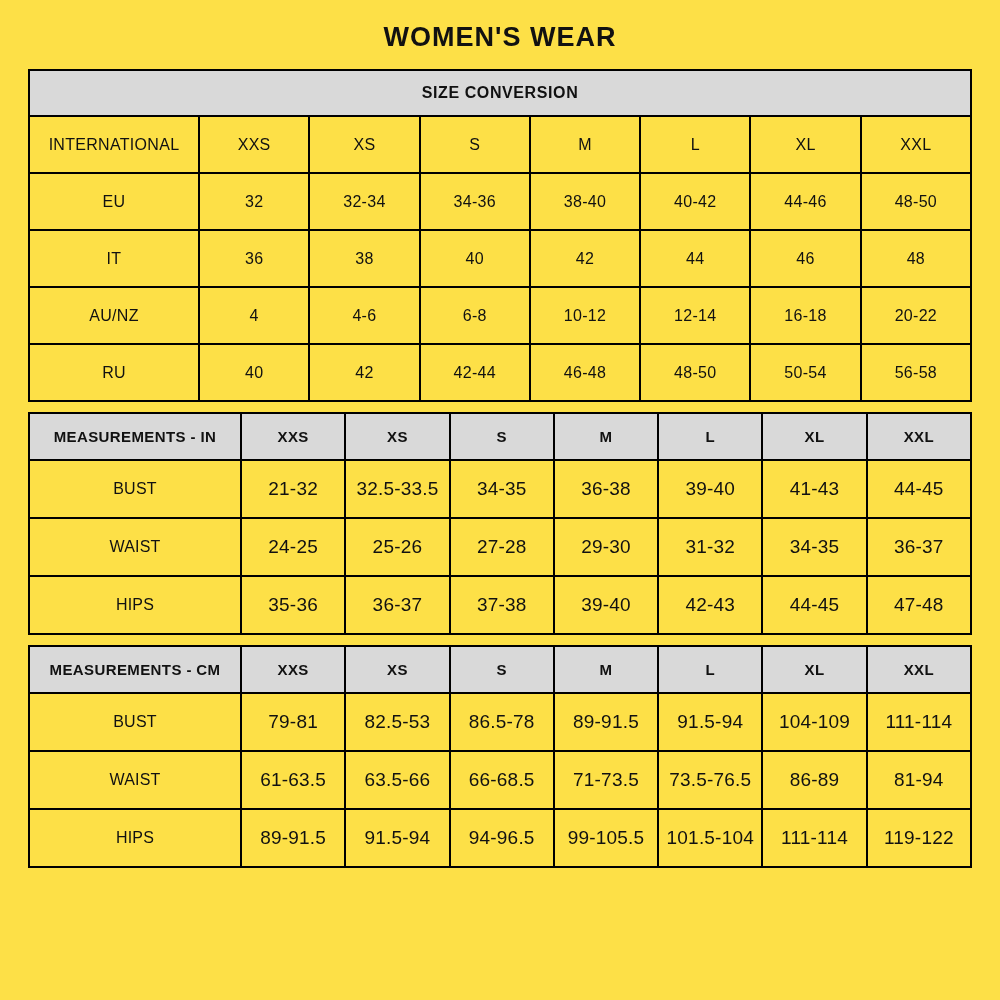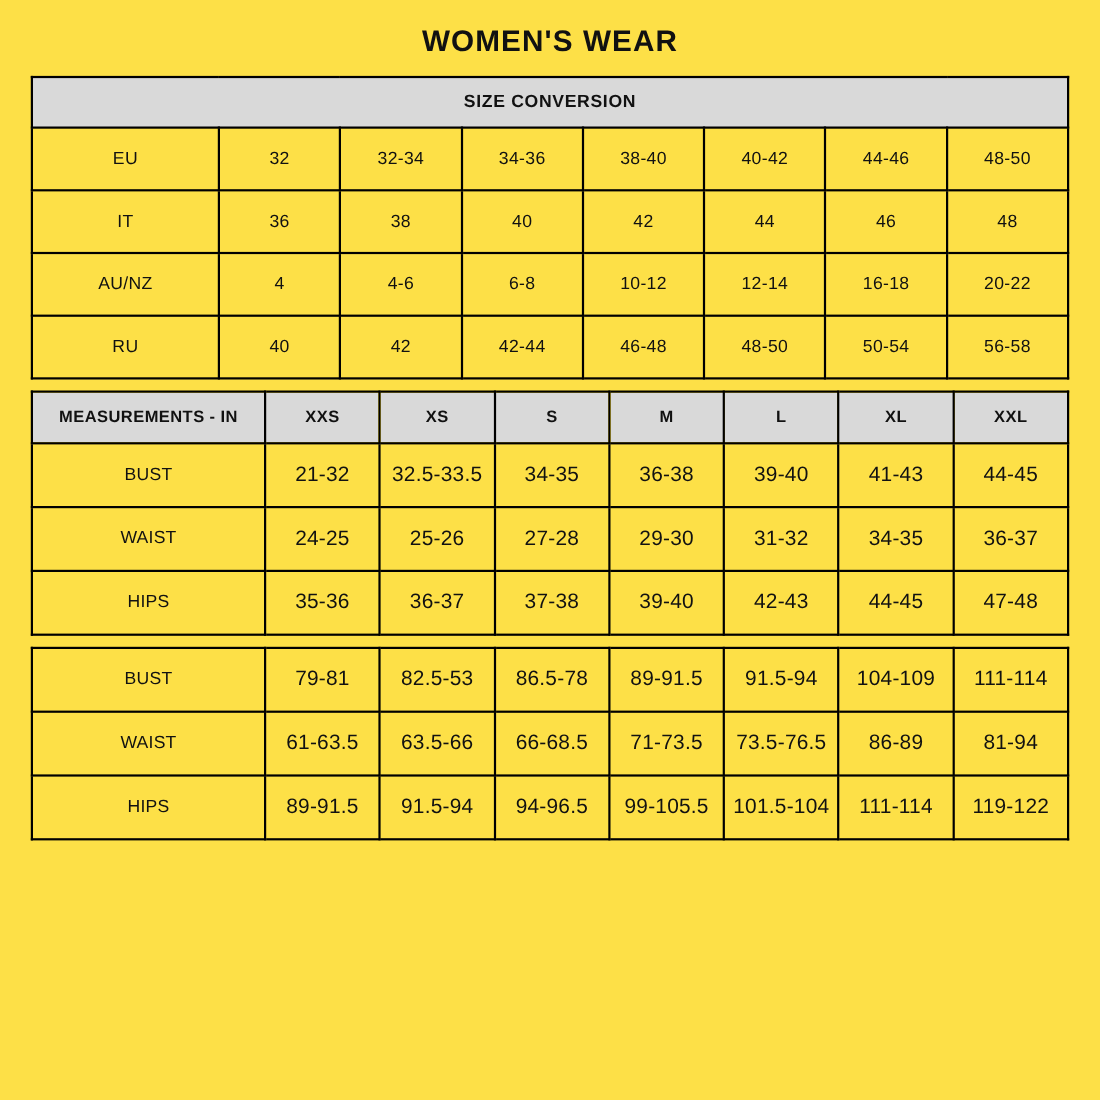--- a/index.html
+++ b/index.html
@@ -83,20 +83,30 @@
         <col>
         <col>
         <col>
         <col>
     </colgroup>
     <tbody>
       <tr>
         <th colspan="8" class="title-cell">SIZE CONVERSION</th>
       </tr>
       <tr>
+        <td class="lbl">INTERNATIONAL</td>
+        <td>XXS</td>
+        <td>XS</td>
+        <td>S</td>
+        <td>M</td>
+        <td>L</td>
+        <td>XL</td>
+        <td>XXL</td>
+      </tr>
+      <tr>
         <td class="lbl">EU</td>
         <td>32</td>
         <td>32-34</td>
         <td>34-36</td>
         <td>38-40</td>
         <td>40-42</td>
         <td>44-46</td>
         <td>48-50</td>
       </tr>
       <tr>
@@ -193,20 +203,30 @@
         <col>
         <col>
         <col>
         <col>
         <col>
         <col>
         <col>
     </colgroup>
     <tbody>
       <tr>
+        <th class="lbl">MEASUREMENTS - CM</th>
+        <th>XXS</th>
+        <th>XS</th>
+        <th>S</th>
+        <th>M</th>
+        <th>L</th>
+        <th>XL</th>
+        <th>XXL</th>
+      </tr>
+      <tr>
         <td class="lbl">BUST</td>
         <td>79-81</td>
         <td>82.5-53</td>
         <td>86.5-78</td>
         <td>89-91.5</td>
         <td>91.5-94</td>
         <td>104-109</td>
         <td>111-114</td>
       </tr>
       <tr>

